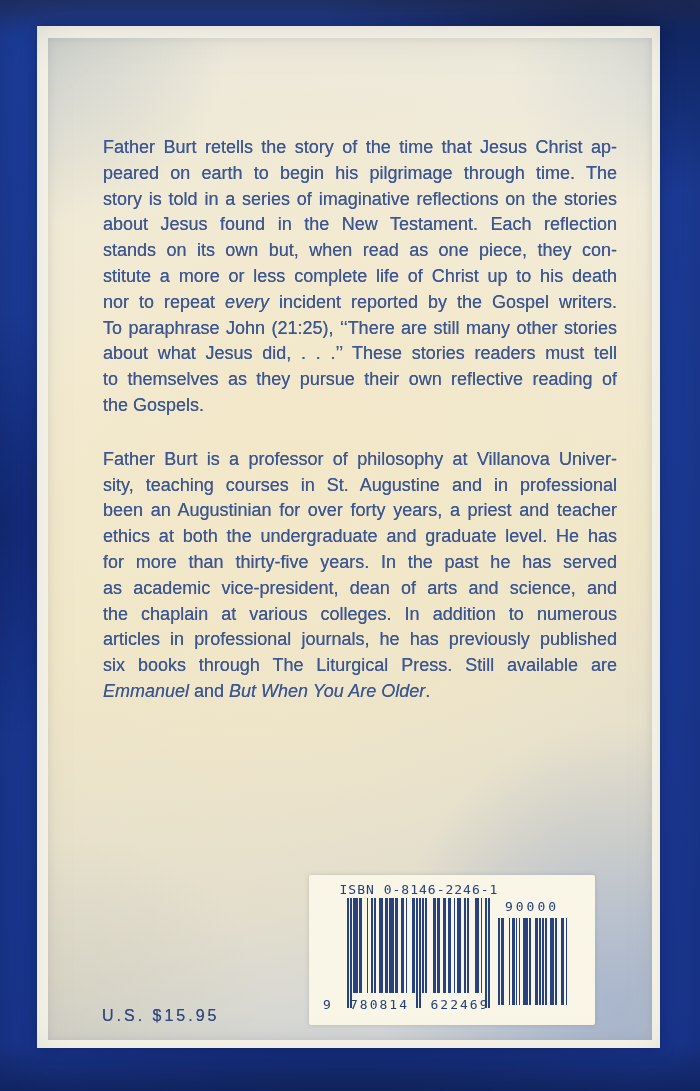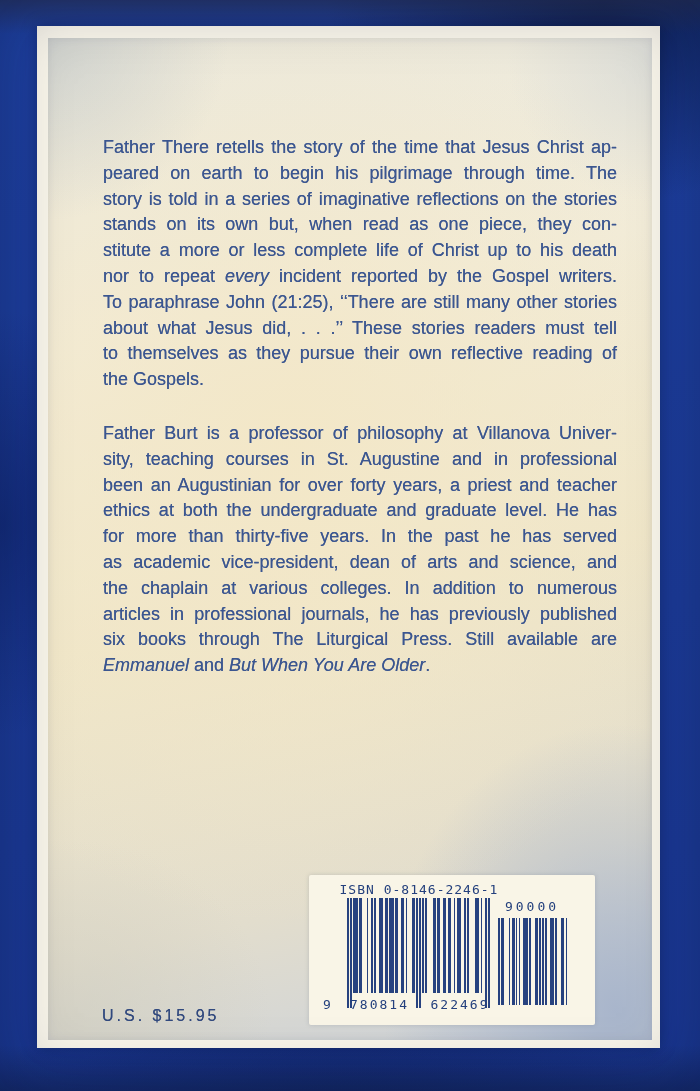--- a/index.html
+++ b/index.html
@@ -76,23 +76,24 @@
 </style>
 </head>
 <body>
 
 <div class="cover">
   <div class="frame"></div>
   <div class="panel"></div>
 
   <div class="blurb" id="blurb">
       <div class="para">
-        <div class="line j"><span>Father There retells the story of the time that Jesus Christ ap-</span></div>
+        <div class="line j"><span>Father Burt retells the story of the time that Jesus Christ ap-</span></div>
         <div class="line j"><span>peared on earth to begin his pilgrimage through time. The</span></div>
         <div class="line j"><span>story is told in a series of imaginative reflections on the stories</span></div>
+        <div class="line j"><span>about Jesus found in the New Testament. Each reflection</span></div>
         <div class="line j"><span>stands on its own but, when read as one piece, they con-</span></div>
         <div class="line j"><span>stitute a more or less complete life of Christ up to his death</span></div>
         <div class="line j"><span>nor to repeat </span><i>every</i><span> incident reported by the Gospel writers.</span></div>
         <div class="line j"><span>To paraphrase John (21:25), ‘‘There are still many other stories</span></div>
         <div class="line j"><span>about what Jesus did, . . .’’ These stories readers must tell</span></div>
         <div class="line j"><span>to themselves as they pursue their own reflective reading of</span></div>
         <div class="line last"><span>the Gospels.</span></div>
       </div>
       <div class="para">
         <div class="line j"><span>Father Burt is a professor of philosophy at Villanova Univer-</span></div>

